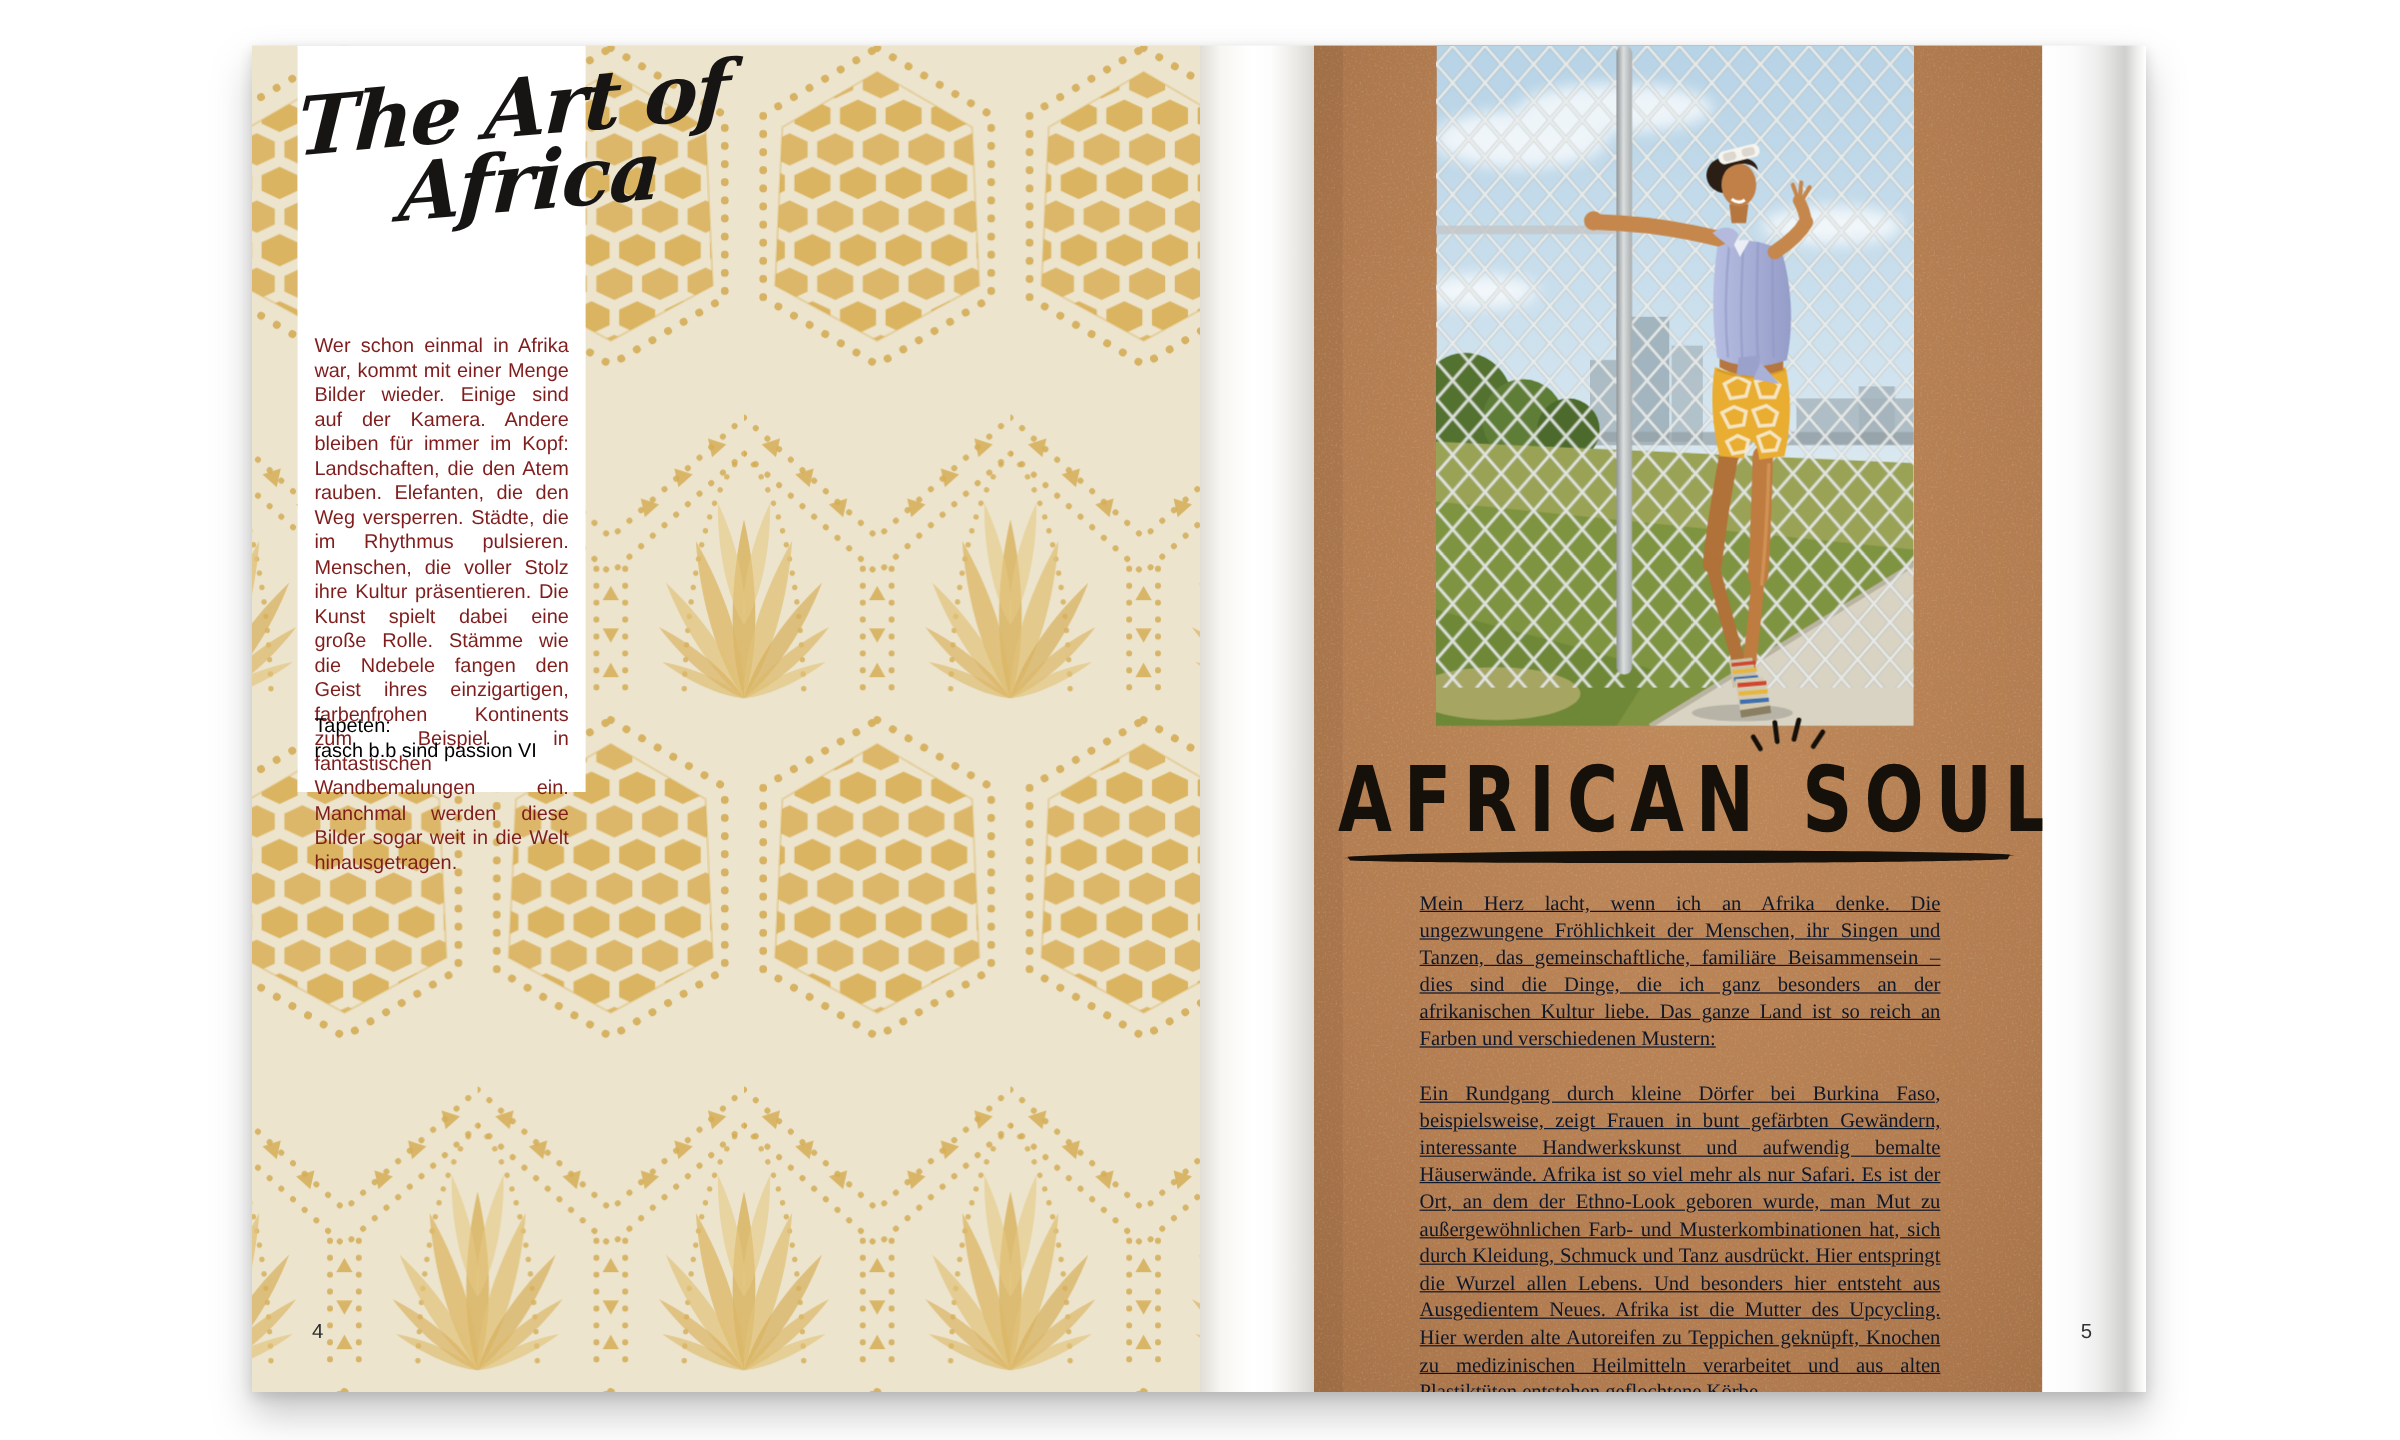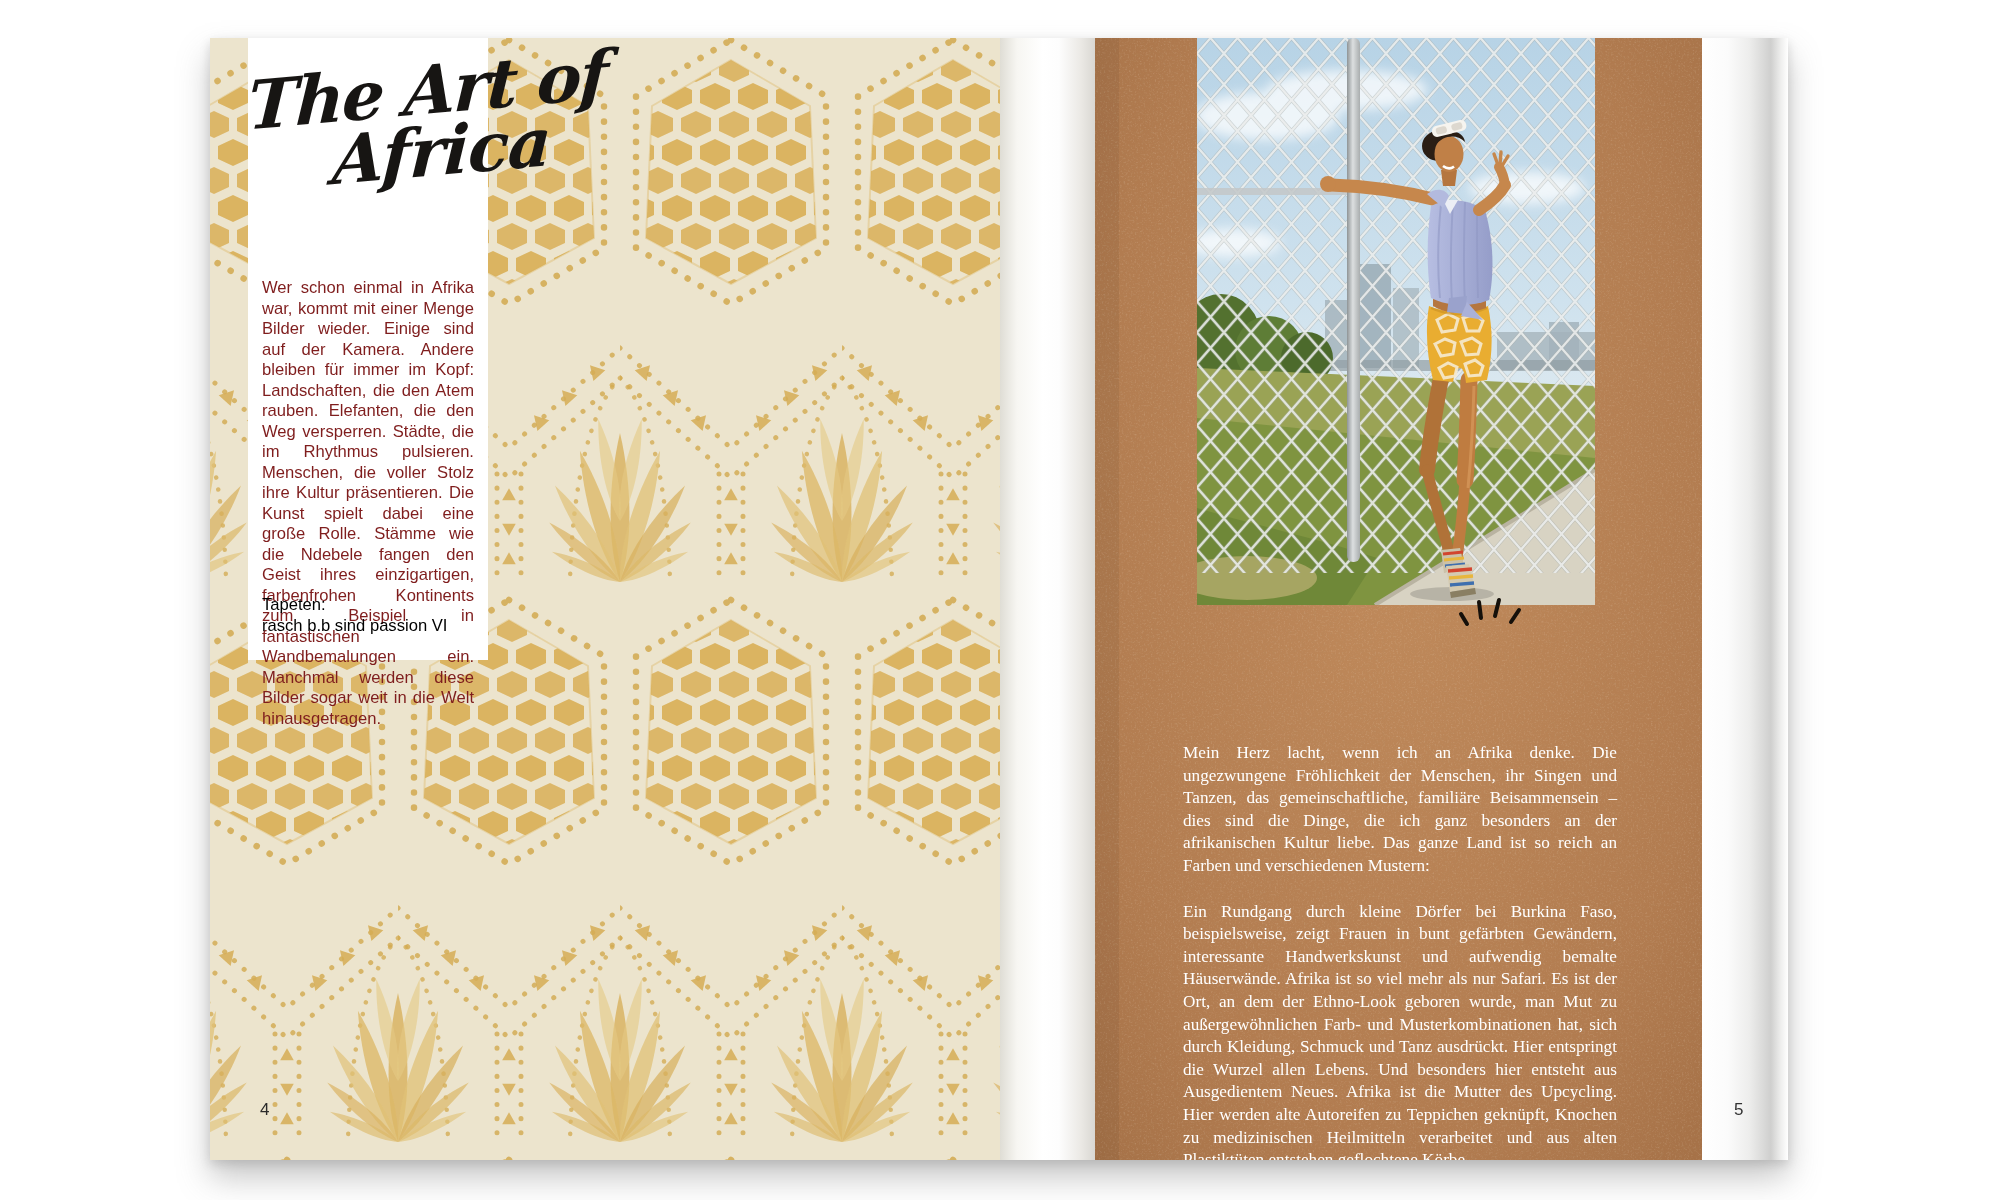--- a/index.html
+++ b/index.html
@@ -28,21 +28,21 @@
           background:linear-gradient(90deg,#dfddd5 0%,#f7f6f2 18%,#ffffff 45%,#fdfdfd 62%,#ebe9e5 85%,#d9d7d2 100%);}
   
   .right-page{position:absolute;left:885px;top:0;width:607px;height:1122px;background:#b27c50;overflow:hidden;}
   .right-page svg.leather{position:absolute;left:0;top:0;}
   .photo{position:absolute;left:102px;top:0;width:398px;height:567px;overflow:hidden;z-index:3;}
   .rtitle-wrap{position:absolute;left:20px;top:584px;width:567px;text-align:center;z-index:4;color:#15100a;}
   .rtitle{display:inline-block;font-family:"DejaVu Sans",sans-serif;font-weight:800;font-size:58px;
           letter-spacing:10px;transform:scaleY(1.3);transform-origin:center top;white-space:nowrap;}
   .runderline{display:block;margin:16px auto 0 auto;}
   .rbody{position:absolute;left:88px;top:704px;width:434px;z-index:4;
-         font-family:"Liberation Serif",serif;font-size:17.2px;line-height:22.6px;color:#ffffff;text-align:justify;}
+         font-family:"Liberation Serif",serif;font-size:17.2px;line-height:22.6px;color:#0f172a;text-align:justify;text-decoration:underline;}
   .rbody p{margin:0;}
   .rbody p.gap{margin-bottom:23px;}
   .sunrays{position:absolute;left:360px;top:556px;z-index:5;}
   
   .page-edge{position:absolute;left:1492px;top:0;width:86px;height:1122px;
              background:linear-gradient(90deg,#ffffff 0%,#fbfbfb 30%,#ededec 55%,#d9d9d8 72%,#cfcfce 80%,#efefee 92%,#ffffff 100%);}
   .pagenum.right{left:1524px;top:1062px;color:#333;}
 </style>
 </head>
 <body>
@@ -307,20 +307,28 @@
 
       <svg class="sunrays" width="70" height="34" viewBox="0 0 70 34">
         <g stroke="#15100a" stroke-width="4" stroke-linecap="round">
           <path d="M12,30 L6,20"></path>
             <path d="M26,24 L24,8"></path>
             <path d="M40,22 L44,6"></path>
             <path d="M56,28 L64,16"></path>
         </g>
       </svg>
 
+      <div class="rtitle-wrap">
+        <span class="rtitle">AFRICAN SOUL</span>
+        <svg class="runderline" width="560" height="16" viewBox="0 0 560 16">
+          <path d="M4,8 C90,2 460,1 556,6 L554,10 C470,14 80,14 6,11 Z" fill="#15100a"></path>
+          <path d="M0,9 L40,7 L38,11 Z" fill="#15100a" opacity="0.8"></path>
+          <path d="M560,7 L520,5 L522,11 Z" fill="#15100a" opacity="0.8"></path>
+        </svg>
+      </div>
 
       <div class="rbody">
         <p class="gap">Mein Herz lacht, wenn ich an Afrika denke. Die ungezwungene Fröhlichkeit der Menschen, ihr Singen und Tanzen, das gemeinschaftliche, familiäre Beisammensein – dies sind die Dinge, die ich ganz besonders an der afrikanischen Kultur liebe. Das ganze Land ist so reich an Farben und verschiedenen Mustern:</p>
         <p>Ein Rundgang durch kleine Dörfer bei Burkina Faso, beispielsweise, zeigt Frauen in bunt gefärbten Gewändern, interessante Handwerkskunst und aufwendig bemalte Häuserwände. Afrika ist so viel mehr als nur Safari. Es ist der Ort, an dem der Ethno-Look geboren wurde, man Mut zu außergewöhnlichen Farb- und Musterkombinationen hat, sich durch Kleidung, Schmuck und Tanz ausdrückt. Hier entspringt die Wurzel allen Lebens. Und besonders hier entsteht aus Ausgedientem Neues. Afrika ist die Mutter des Upcycling. Hier werden alte Autoreifen zu Teppichen geknüpft, Knochen zu medizinischen Heilmitteln verarbeitet und aus alten Plastiktüten entstehen geflochtene Körbe.</p>
 
       </div>
     </div>
 
     <div class="page-edge"></div>
     <div class="pagenum right">5</div>

